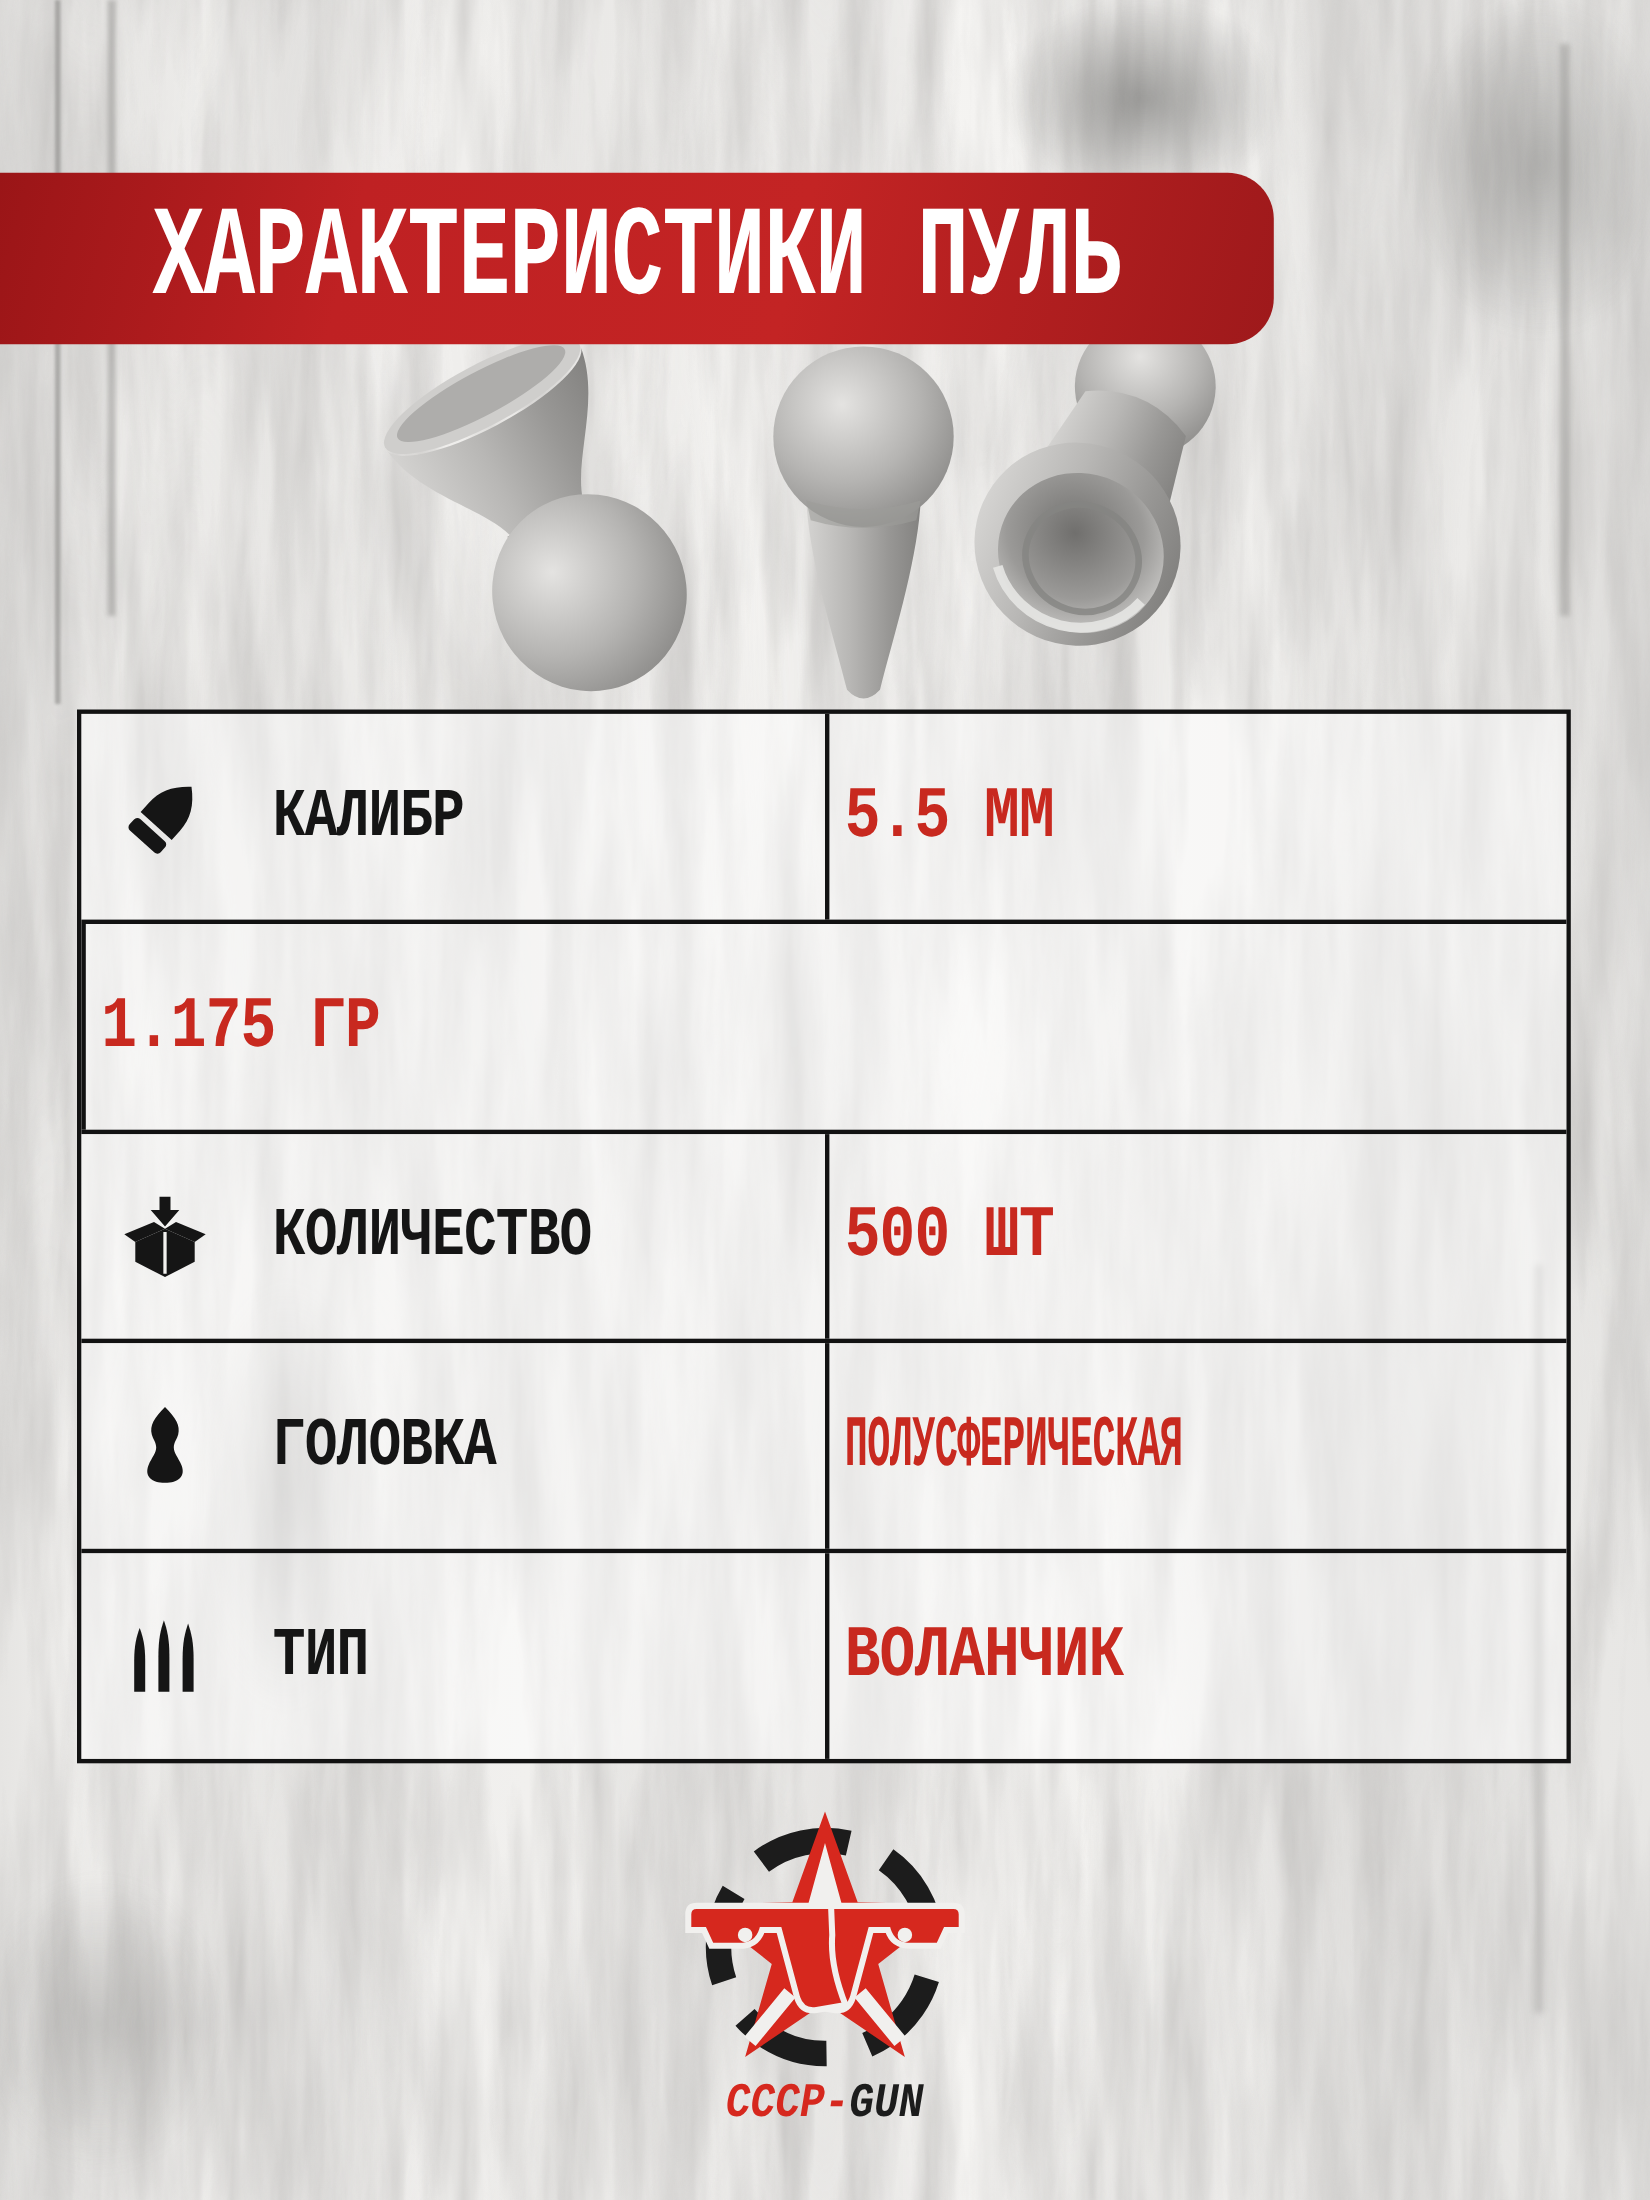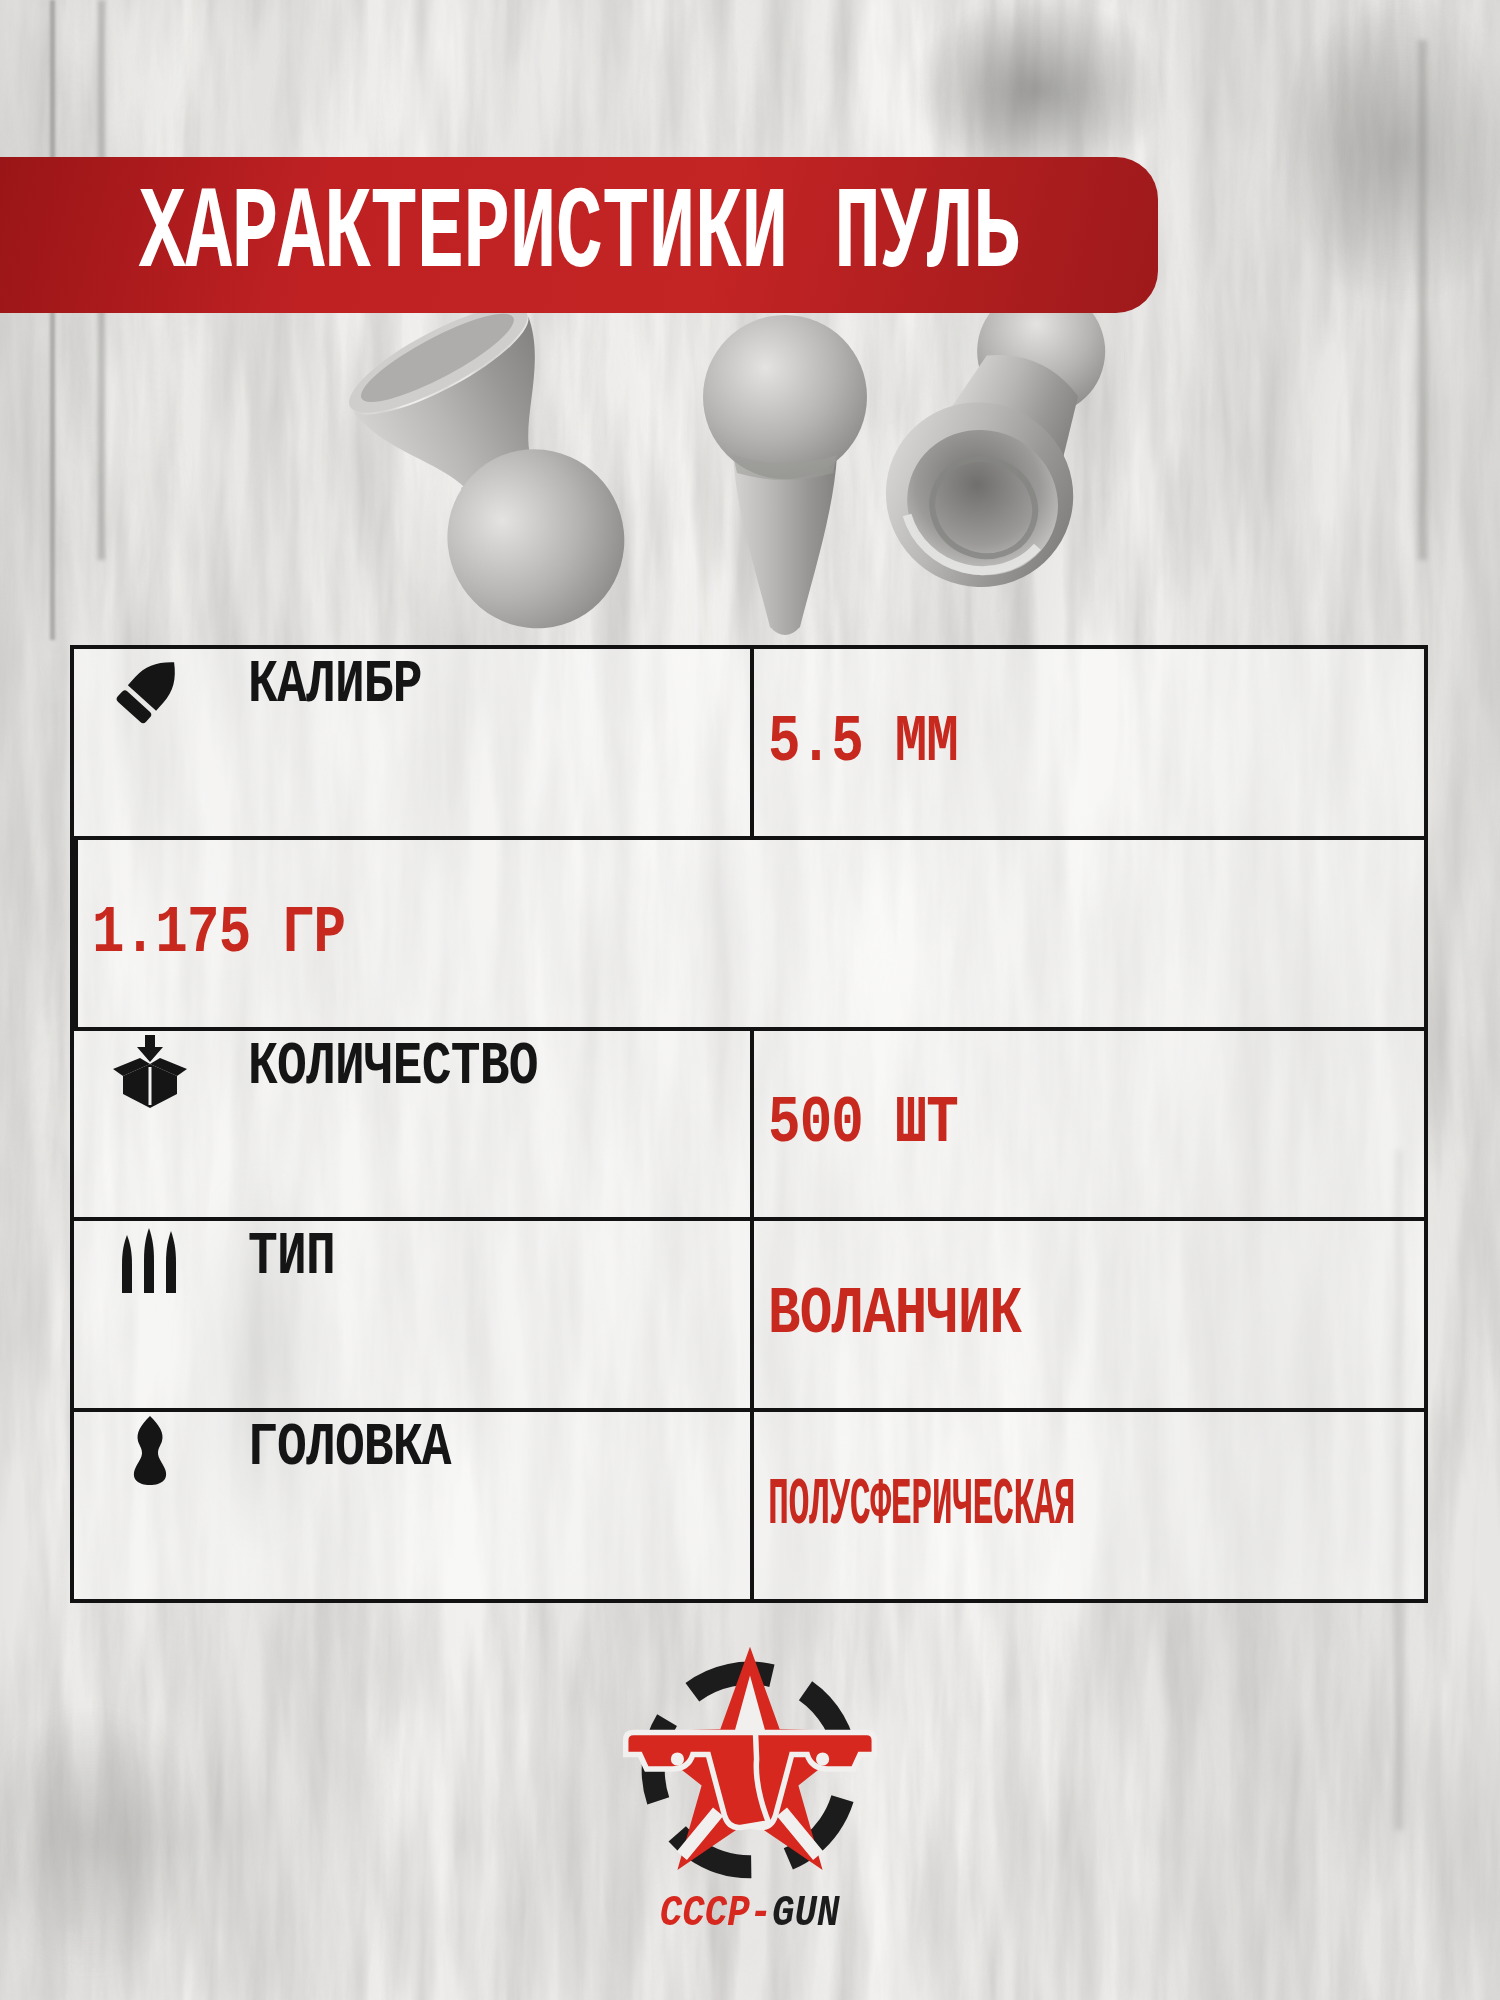--- a/index.html
+++ b/index.html
@@ -23,21 +23,21 @@
   }
   
   .pellets{position:absolute;left:290px;top:300px;z-index:1;}
   
   .spec-table{
     position:absolute;left:70px;top:645px;width:1358px;height:958px;z-index:3;
     border:4px solid #121212;box-sizing:border-box;display:flex;flex-direction:column;
   }
   .spec-row{flex:1 1 0;display:flex;border-bottom:4px solid #121212;background:rgba(255,255,255,.5);}
   .spec-row:last-child{border-bottom:none;}
-  .cell-label{width:676px;display:flex;align-items:flex-start;padding-left:36px;box-sizing:border-box;}
+  .cell-label{width:676px;display:flex;align-items:center;padding-left:36px;box-sizing:border-box;}
   .cell-value{flex:1;display:flex;align-items:center;border-left:4px solid #121212;padding-left:14px;box-sizing:border-box;}
   .row-icon{width:80px;height:80px;flex:0 0 80px;}
   .label-text{
     display:inline-block;margin-left:58px;font-size:62px;font-weight:700;color:#151515;
     white-space:nowrap;transform:scaleX(.80);transform-origin:left center;letter-spacing:-1px;
   }
   .value-text{
     display:inline-block;font-size:66px;font-weight:700;color:#c8291f;
     white-space:nowrap;transform:scaleX(.82);transform-origin:left center;letter-spacing:-1px;
   }
@@ -174,45 +174,45 @@
       </div>
       <div class="cell-value">
         <span class="value-text">500 ШТ</span>
       </div>
     </div>
 
 
     <div class="spec-row">
       <div class="cell-label">
         <svg class="row-icon" viewBox="0 0 80 80">
+          <path fill="#151515" d="M40 4 C50 14 54 21 52 29 C51 33 48 36 48 41 C48 46 52 50 55 57 C59 67 52 73 40 73 C28 73 21 67 25 57 C28 50 32 46 32 41 C32 36 29 33 28 29 C26 21 30 14 40 4 Z"></path>
+        </svg>
+        <span class="label-text">ГОЛОВКА</span>
+      </div>
+      <div class="cell-value">
+        <span class="value-text squeeze">ПОЛУСФЕРИЧЕСКАЯ</span>
+      </div>
+    </div>
+
+    <div class="spec-row">
+      <div class="cell-label">
+        <svg class="row-icon" viewBox="0 0 80 80">
           <g fill="#151515">
             <path d="M12 72 V44 C12 30 14 22 17 14 C20 22 22 30 22 44 V72 Z"></path>
             <path d="M34 72 V40 C34 24 36 16 39 7 C42 16 44 24 44 40 V72 Z"></path>
             <path d="M56 72 V42 C56 27 58 19 61 10 C64 19 66 27 66 42 V72 Z"></path>
           </g>
         </svg>
         <span class="label-text">ТИП</span>
       </div>
       <div class="cell-value">
         <span class="value-text">ВОЛАНЧИК</span>
       </div>
     </div>
 
-    <div class="spec-row">
-      <div class="cell-label">
-        <svg class="row-icon" viewBox="0 0 80 80">
-          <path fill="#151515" d="M40 4 C50 14 54 21 52 29 C51 33 48 36 48 41 C48 46 52 50 55 57 C59 67 52 73 40 73 C28 73 21 67 25 57 C28 50 32 46 32 41 C32 36 29 33 28 29 C26 21 30 14 40 4 Z"></path>
-        </svg>
-        <span class="label-text">ГОЛОВКА</span>
-      </div>
-      <div class="cell-value">
-        <span class="value-text squeeze">ПОЛУСФЕРИЧЕСКАЯ</span>
-      </div>
-    </div>
-
   </div>
 
   <svg class="logo" width="330" height="264" viewBox="0 0 300 240">
     <circle cx="150" cy="120" r="88" fill="none" stroke="#1c1c1c" stroke-width="21" stroke-dasharray="76 34.6" transform="rotate(-55 150 120)"></circle>
 
     <path fill="#d6281e" d="M150 8 L177 83 L256.5 85 L194 134 L216 211 L150 166 L84 211 L106 134 L43.5 85 L123 83 Z"></path>
 
     <path fill="#f1f0ee" d="M150 34 L167 96 L150 84 L133 96 Z"></path>
     <path fill="none" stroke="#f1f0ee" stroke-width="12" d="M121 158 L88 198 M179 158 L212 198"></path>
     <path fill="#f1f0ee" d="M150 150 L150 120 L138 140 Z" opacity=".9"></path>

